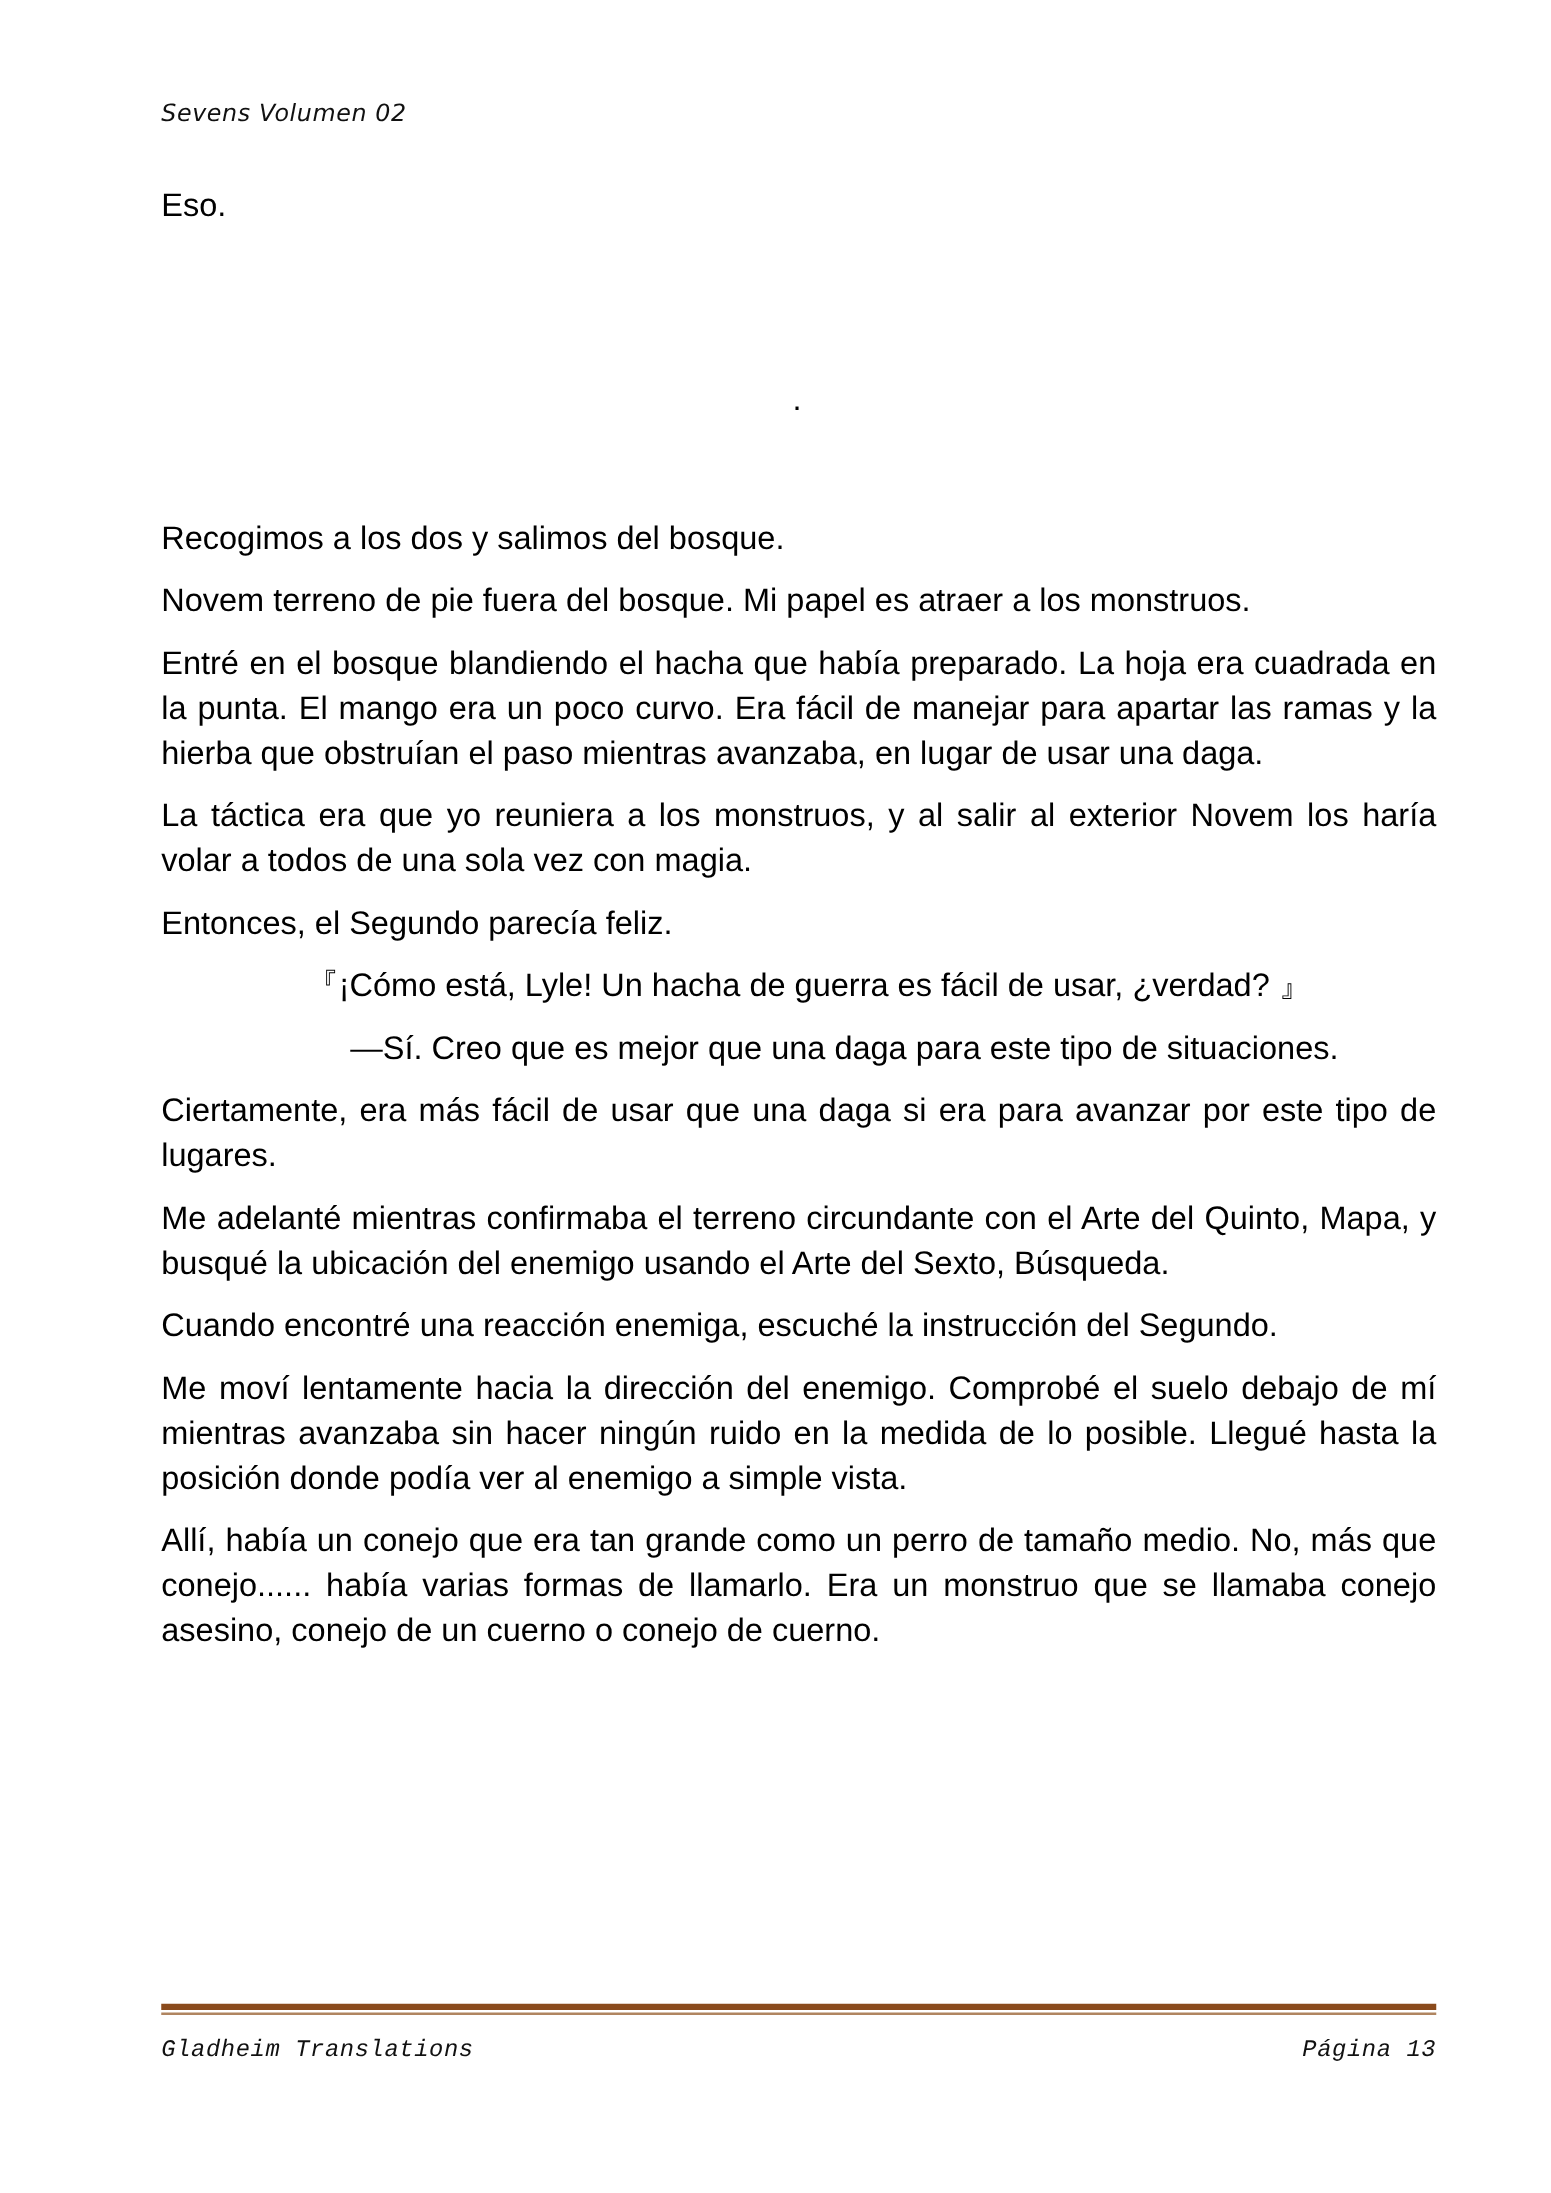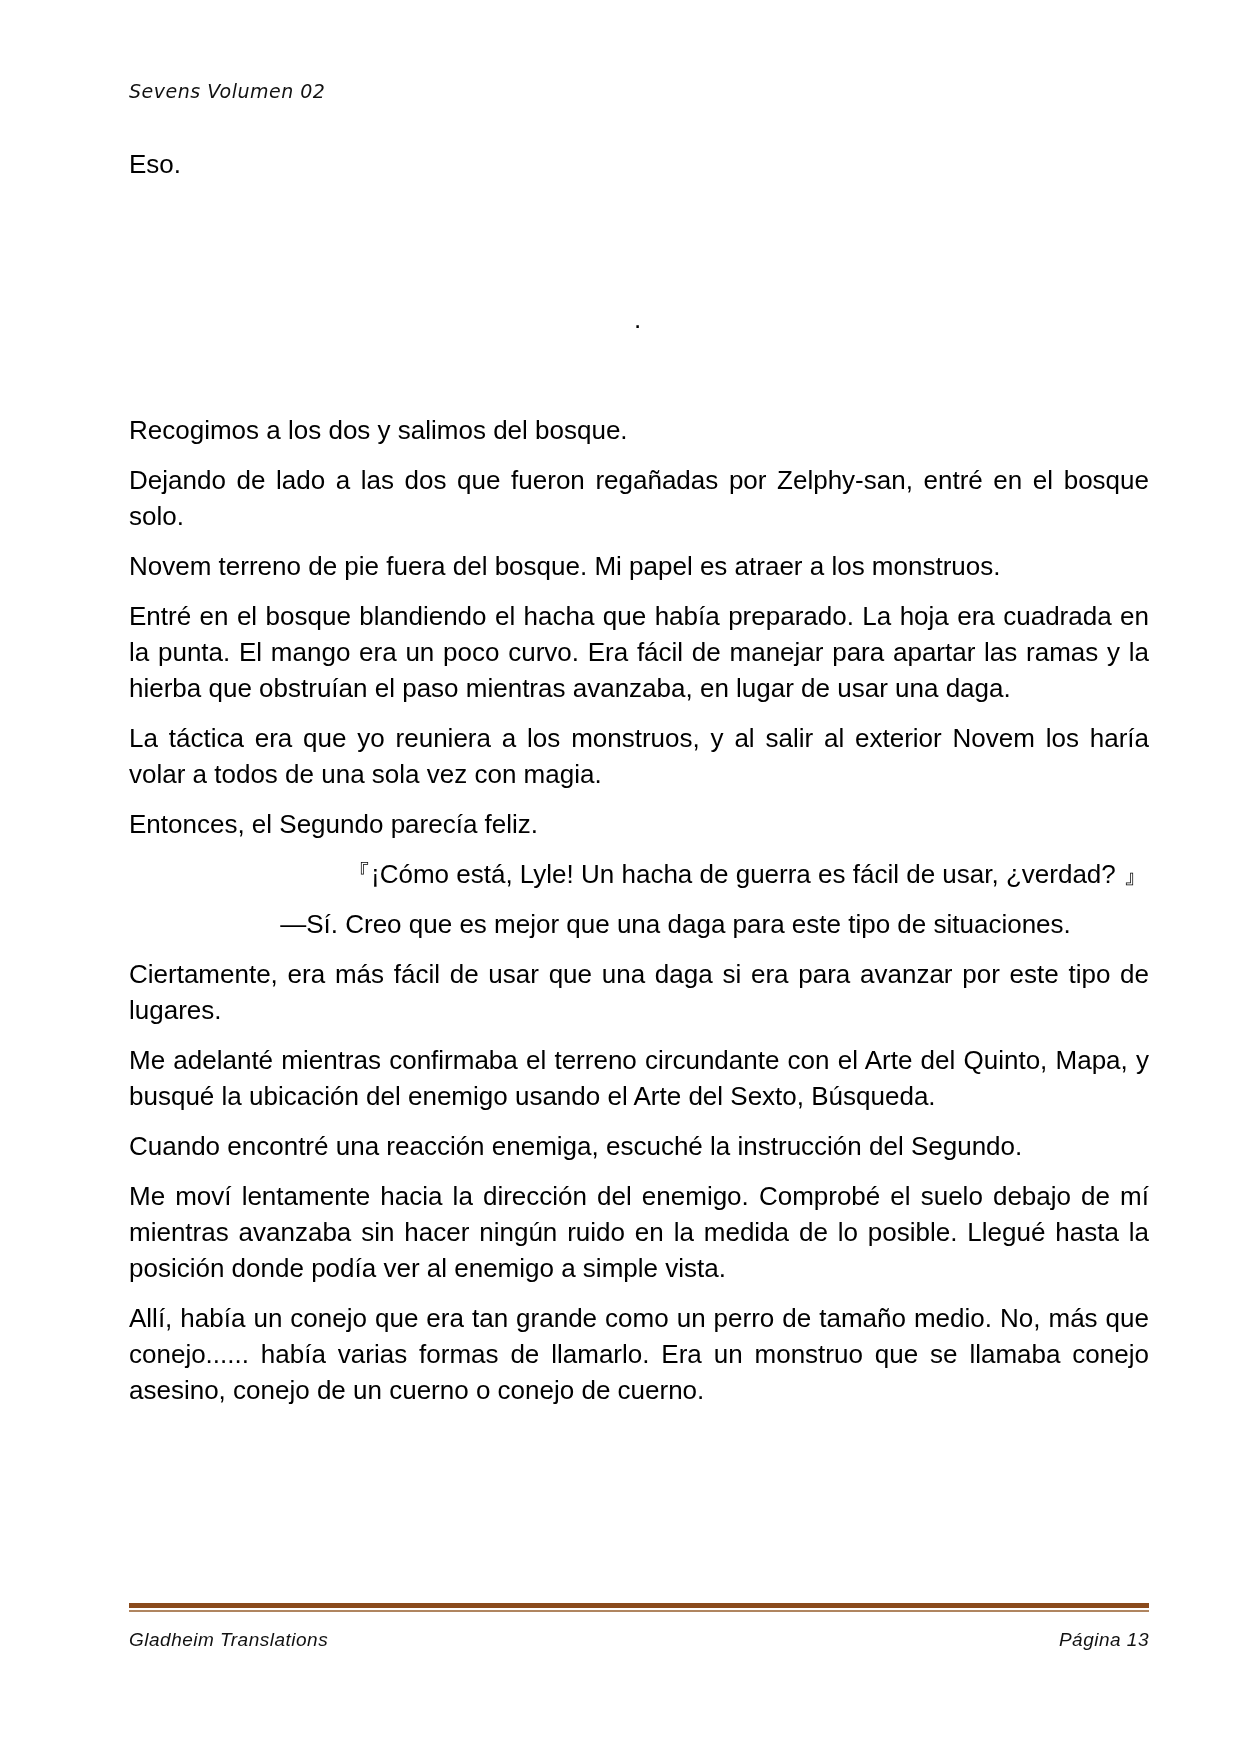--- a/index.html
+++ b/index.html
@@ -52,21 +52,21 @@
     }
     .scene-break .dot {
       position: absolute;
       left: 505px;
       top: 110px;
       font-size: 26px;
       line-height: 26px;
     }
     .content p.dialogue {
       padding-left: 16px;
-      text-align: right;
+      text-align: center;
     }
     .content p.reply {
       padding-left: 73px;
       text-align: center;
     }
     .footer-rule {
       position: absolute;
       left: 113px;
       top: 1603px;
       width: 1020px;
@@ -86,21 +86,21 @@
       height: 2px;
       background: #b08560;
     }
     .running-footer {
       position: absolute;
       left: 113px;
       top: 1629px;
       width: 1020px;
       display: flex;
       justify-content: space-between;
-      font-family: Liberation Sans, sans-serif;
+      font-family: Liberation Mono, monospace;
       font-style: italic;
       font-size: 19px;
       letter-spacing: 0.5px;
       color: #111;
     }
   </style>
 </head>
 <body>
 
 <div class="page">
@@ -108,21 +108,20 @@
   <div class="running-header">Sevens Volumen 02</div>
 
   <div class="content">
     <p class="last-line-left">Eso.</p>
 
     <div class="scene-break">
       <span class="dot">.</span>
     </div>
 
     <p class="last-line-left">Recogimos a los dos y salimos del bosque.</p>
-    <p>Dejando de lado a las dos que fueron regañadas por Zelphy-san, entré en el bosque solo.</p>
     <p class="last-line-left">Novem terreno de pie fuera del bosque. Mi papel es atraer a los monstruos.</p>
     <p>Entré en el bosque blandiendo el hacha que había preparado. La hoja era cuadrada en la punta. El mango era un poco curvo. Era fácil de manejar para apartar las ramas y la hierba que obstruían el paso mientras avanzaba, en lugar de usar una daga.</p>
     <p>La táctica era que yo reuniera a los monstruos, y al salir al exterior Novem los haría volar a todos de una sola vez con magia.</p>
     <p class="last-line-left">Entonces, el Segundo parecía feliz.</p>
     <p class="dialogue">『¡Cómo está, Lyle! Un hacha de guerra es fácil de usar, ¿verdad? 』</p>
     <p class="reply">—Sí. Creo que es mejor que una daga para este tipo de situaciones.</p>
     <p>Ciertamente, era más fácil de usar que una daga si era para avanzar por este tipo de lugares.</p>
     <p>Me adelanté mientras confirmaba el terreno circundante con el Arte del Quinto, Mapa, y busqué la ubicación del enemigo usando el Arte del Sexto, Búsqueda.</p>
     <p class="last-line-left">Cuando encontré una reacción enemiga, escuché la instrucción del Segundo.</p>
     <p>Me moví lentamente hacia la dirección del enemigo. Comprobé el suelo debajo de mí mientras avanzaba sin hacer ningún ruido en la medida de lo posible. Llegué hasta la posición donde podía ver al enemigo a simple vista.</p>

